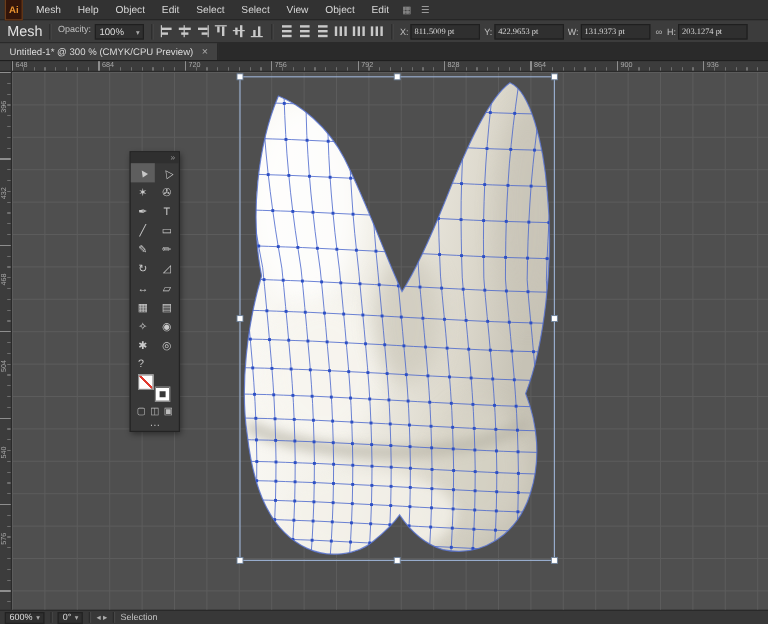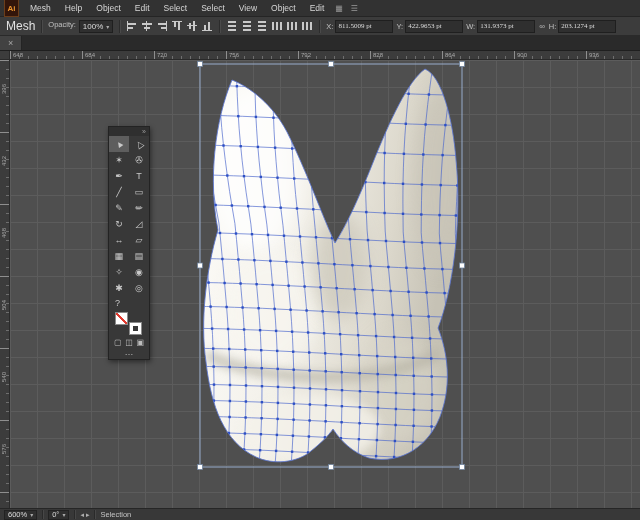--- a/index.html
+++ b/index.html
@@ -13,21 +13,21 @@
         display:flex;align-items:center;justify-content:center;margin-right:4px}
   .menu-item{font-size:8.5px;color:#d6d6d6;padding:0 7px;white-space:nowrap}
   .appbar-icon{color:#9a9a9a;font-size:8px;padding:0 4px}
 
   
   .controlbar{height:19px;background:#3c3c3c;border-bottom:1px solid #2a2a2a;display:flex;align-items:center;
               font-size:8px;color:#cfcfcf;padding:0 6px;gap:6px}
   .cb-label{color:#e2e2e2;font-size:12px;min-width:24px}
   .cb-sep{width:1px;height:13px;background:#2c2c2c;box-shadow:1px 0 0 #4a4a4a}
   .opacity-wrap{display:flex;align-items:flex-start;gap:3px}
-  .opacity-box{display:flex;align-items:center;background:#2f2f2f;border:1px solid #1f1f1f;height:13px;padding:0 3px;gap:3px;color:#ddd}
+  .opacity-box{display:flex;align-items:center;background:#2f2f2f;border:1px solid #1f1f1f;height:13px;padding:0 3px;gap:10px;color:#ddd}
   .caret::after{content:"▾";font-size:6px;color:#aaa}
   .icon-group{display:flex;align-items:center;gap:3px}
   .ai{width:12px;height:10px;position:relative;display:inline-block}
   .ai .l{position:absolute;top:0;bottom:0;width:1px;background:#c9c9c9}
   .ai .b{position:absolute;height:2px;background:#c9c9c9}
   .ai-left .l{left:1px}.ai-left .b1{left:2px;top:2px;width:8px}.ai-left .b2{left:2px;top:6px;width:5px}
   .ai-center .l{left:5px}.ai-center .b1{left:1px;top:2px;width:10px}.ai-center .b2{left:3px;top:6px;width:6px}
   .ai-right .l{right:1px}.ai-right .b1{right:2px;top:2px;width:8px}.ai-right .b2{right:2px;top:6px;width:5px}
   .ai-dist .b{width:2px;height:8px;top:1px}
   .ai-dist .b1{left:1px}.ai-dist .b2{left:5px}.ai-dist .b3{left:9px}
@@ -212,20 +212,21 @@
       <span class="linkicon">∞</span>
       <span class="field">
         <span class="flabel">H:</span>
         <input readonly="" value="203.1274 pt" style="">
       </span>
     </span>
 </div>
 
 <div class="tabbar">
   <div class="tab">
+    <span class="tab-title">Untitled-1* @ 300 % (CMYK/CPU Preview)</span>
     <span class="tab-close">×</span>
   </div>
 </div>
 
 <div class="ruler-row">
   <div class="ruler-corner"></div>
   <div class="hruler" id="hruler">
       <span class="rnum" style="left: 3px;">648</span>
       <span class="rnum" style="left: 75px;">684</span>
       <span class="rnum" style="left: 147px;">720</span>

